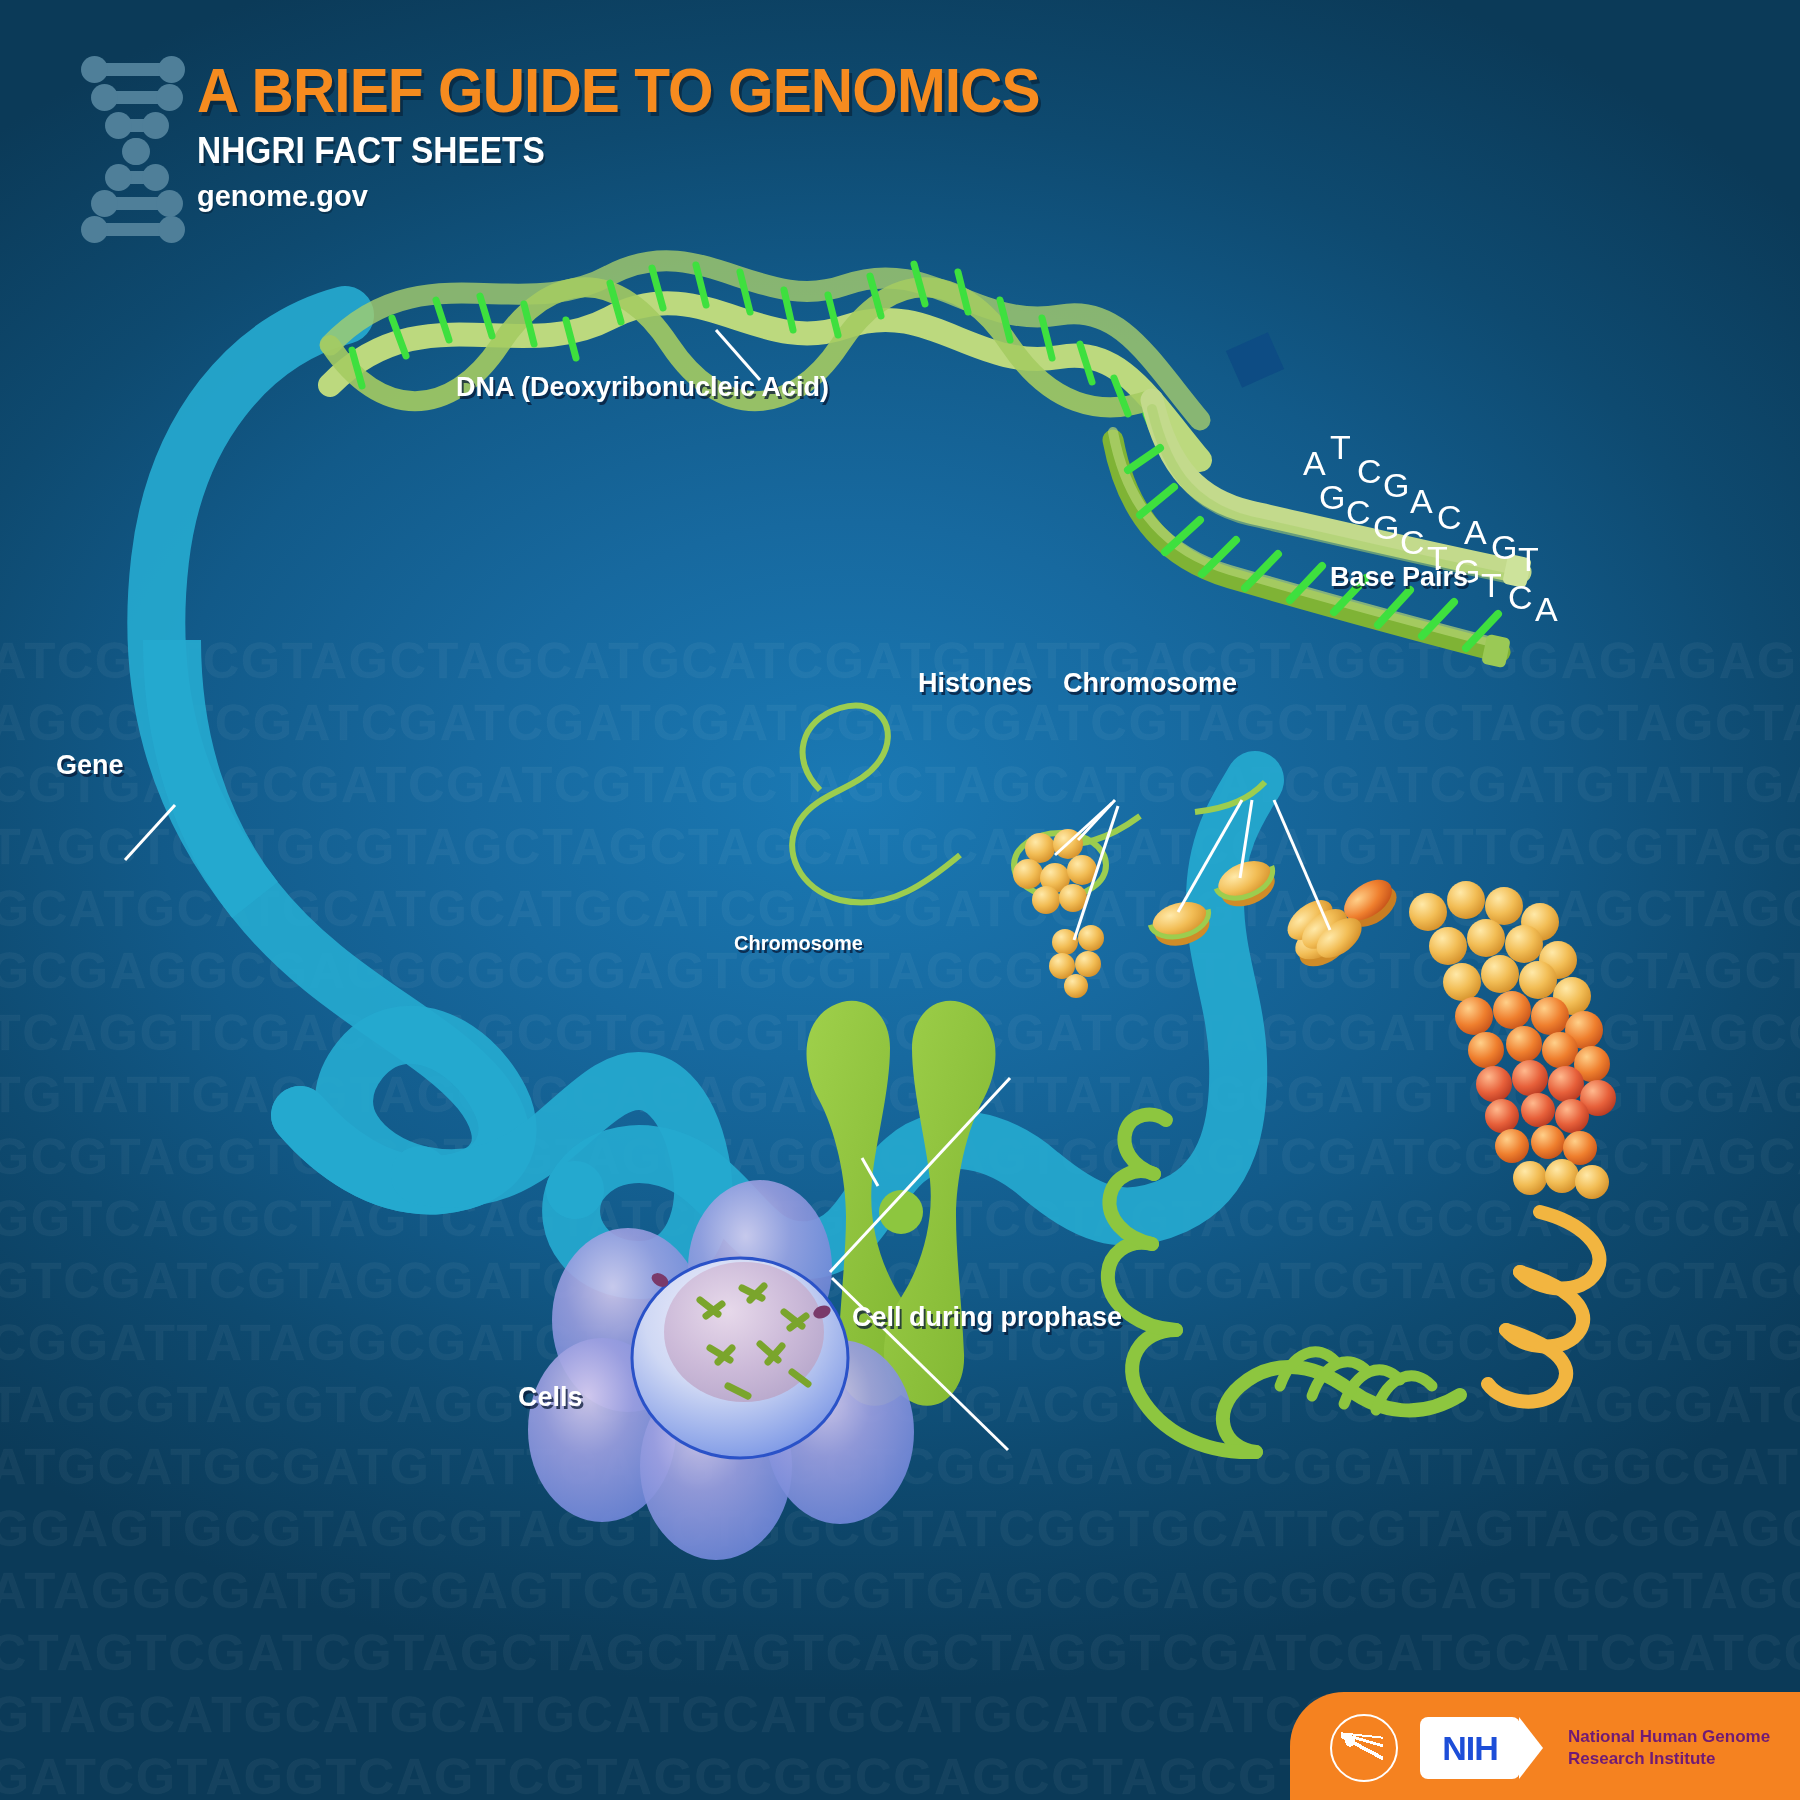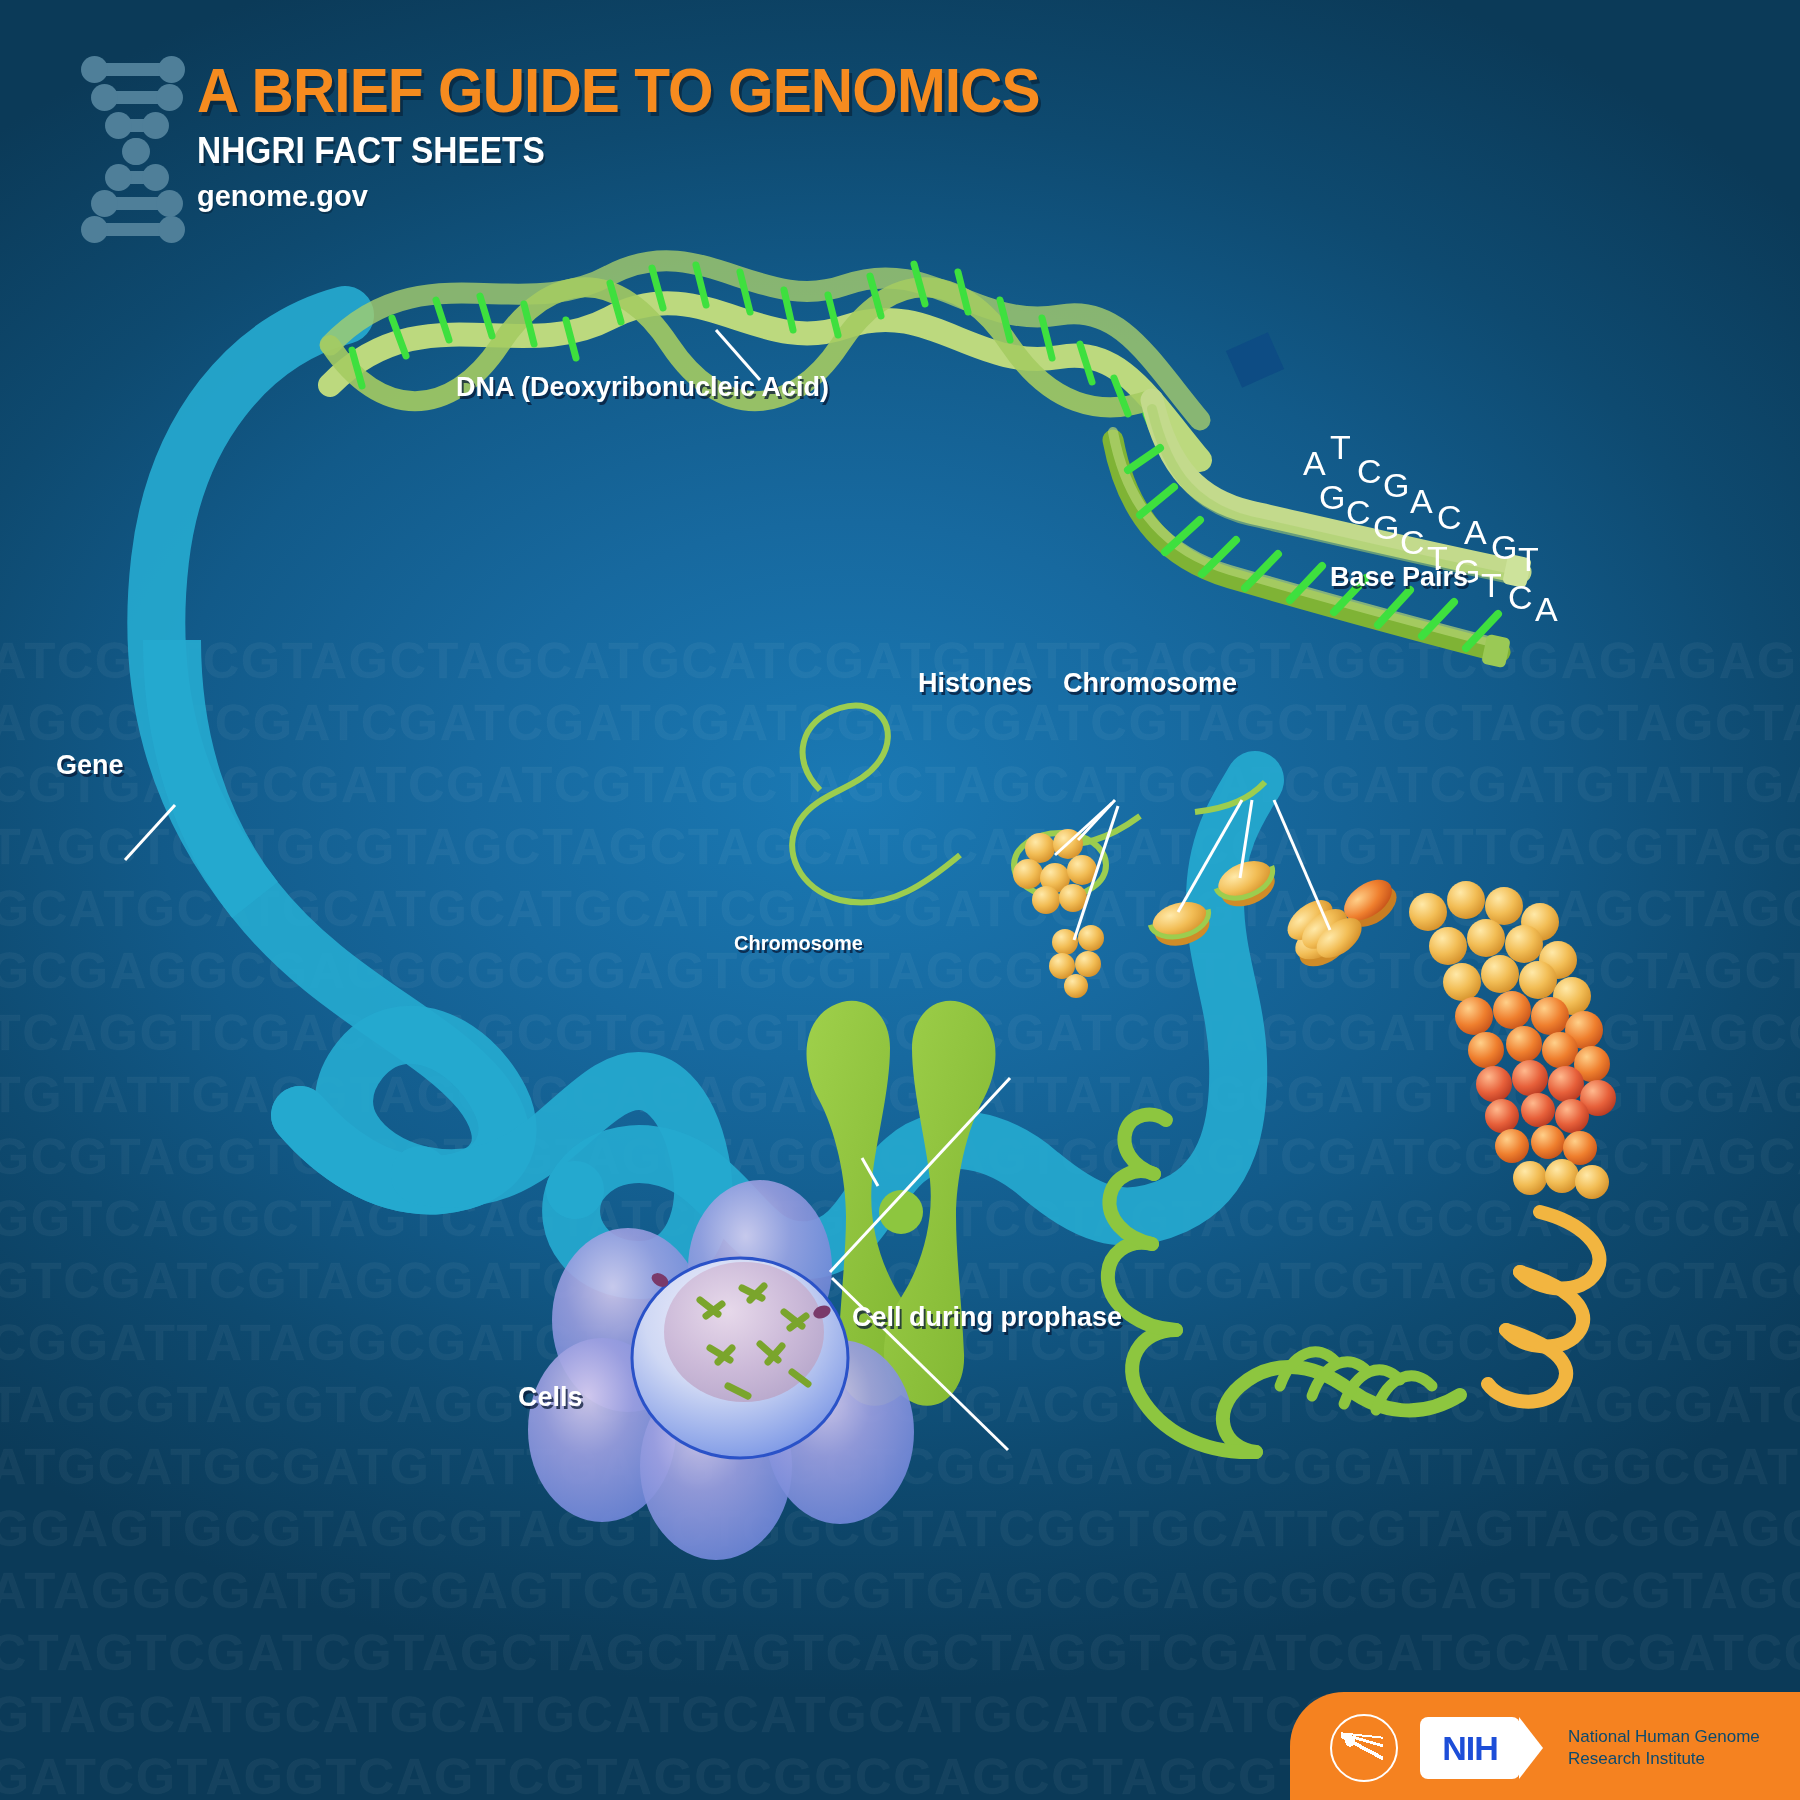--- a/index.html
+++ b/index.html
@@ -74,21 +74,21 @@
   }
   #nih-badge{
     width:100px;height:62px;background:#fff;border-radius:8px;position:relative;
     display:flex;align-items:center;justify-content:center;
     color:#1d4ed8;font-weight:700;font-size:34px;letter-spacing:-1px;
   }
   #nih-badge .chev{
     position:absolute;right:-23px;top:0;width:0;height:0;
     border-top:31px solid transparent;border-bottom:31px solid transparent;border-left:24px solid #fff;
   }
-  #nih-text{color:#0c4a6e;font-size:17px;font-weight:400;line-height:22px;margin-left:26px;}
+  #nih-text{color:#701a75;font-size:17px;font-weight:700;line-height:22px;margin-left:26px;}
 
   
   #accent-rect{
     position:absolute;left:1232px;top:340px;width:46px;height:40px;
     background:#0d4c84;transform:rotate(-24deg);
   }
 </style>
 </head>
 <body>
 

